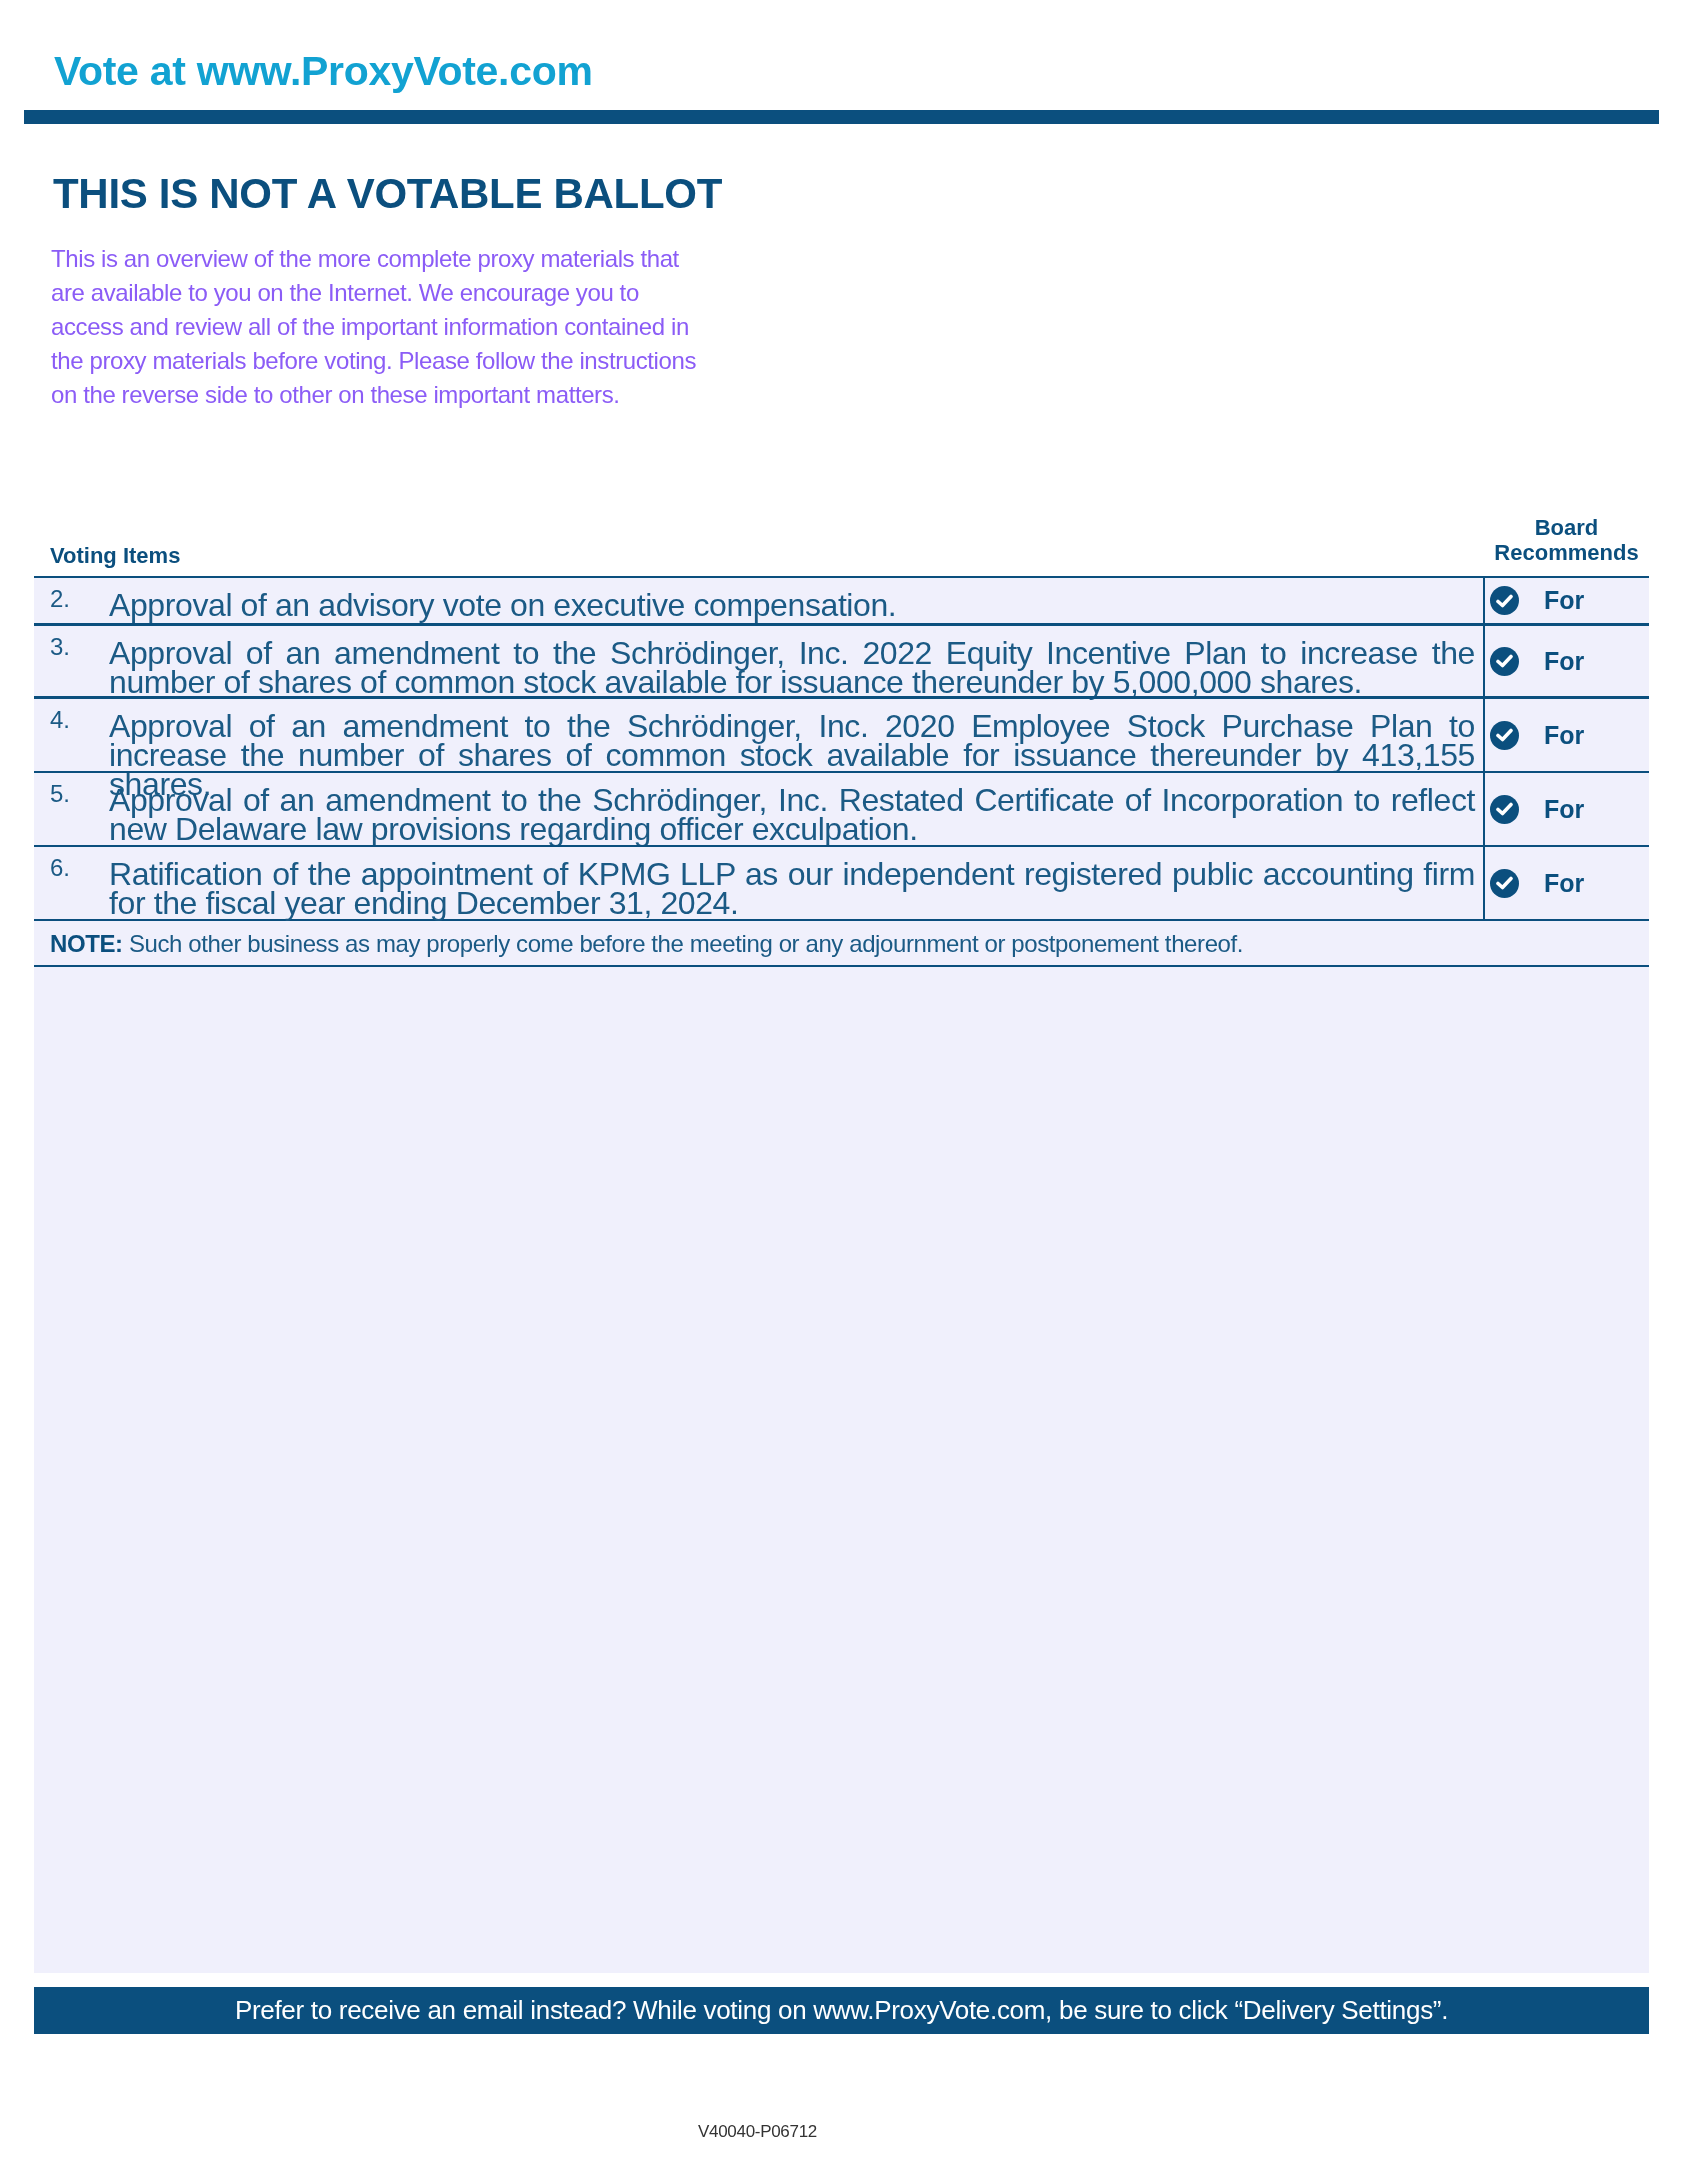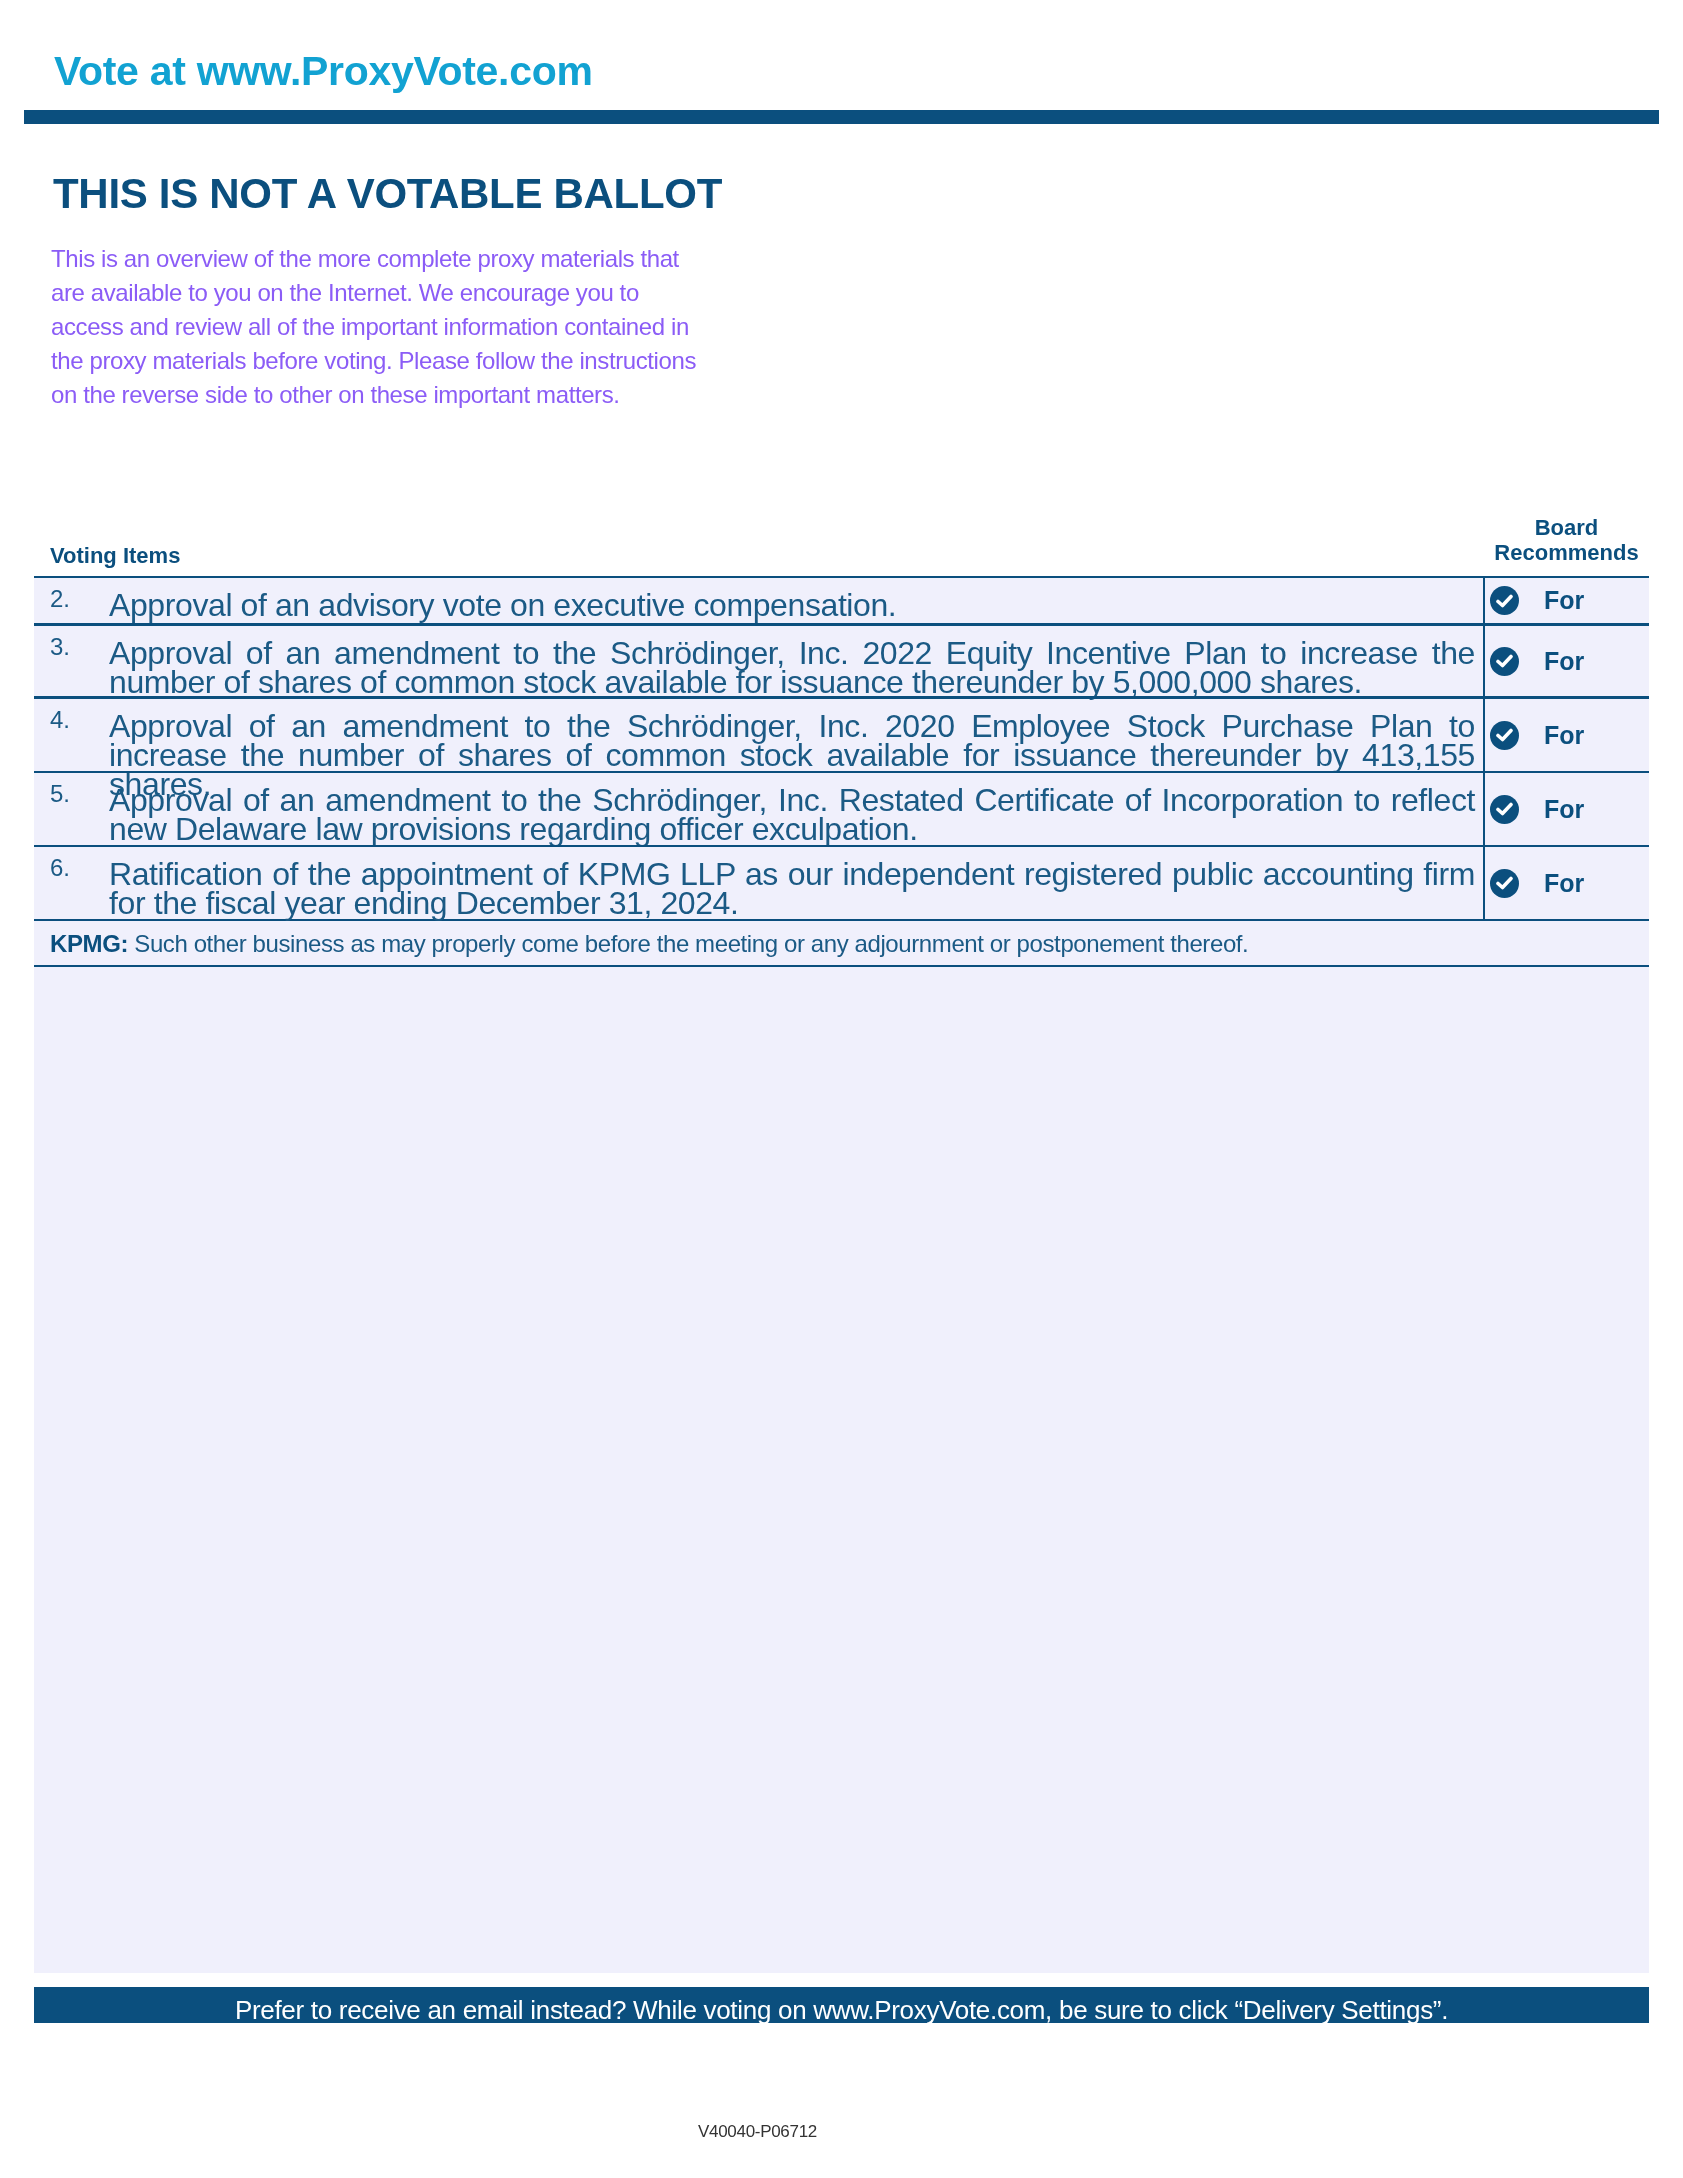--- a/index.html
+++ b/index.html
@@ -54,21 +54,21 @@
     align-items:center; justify-content:center; flex:none;
   }
   .rec-label { margin-left:9px; font-size:25px; font-weight:bold; color:#0b4f7e; }
   .note-row {
     border-top:2px solid #0b4f7e; border-bottom:2px solid #0b4f7e;
     height:48px; box-sizing:border-box; padding:8px 0 0 16px; font-size:24px;
     line-height:29px; white-space:nowrap; letter-spacing:-0.4px;
   }
   .note-row b { color:#0b4f7e; }
   #footer-banner {
-    left:34px; top:1987px; width:1615px; height:36px; background:#0b4f7e; color:#ffffff;
+    left:34px; top:1987px; width:1615px; height:47px; background:#0b4f7e; color:#ffffff;
     text-align:center; font-size:26px; line-height:47px; white-space:nowrap; letter-spacing:-0.3px;
   }
   #doc-code {
     left:594px; top:2122px; width:327px; text-align:center; font-size:17px;
     color:#333333; letter-spacing:-0.3px;
   }
 </style>
 </head>
 <body>
 
@@ -157,19 +157,19 @@
     <div class="cell-rec">
       <span class="check">
           <svg width="17" height="14" viewBox="0 0 17 14">
             <path d="M2 7.5 L6.5 11.5 L15 2.5" fill="none" stroke="#fff" stroke-width="3.6" stroke-linecap="round" stroke-linejoin="round"></path>
           </svg>
         </span>
       <span class="rec-label">For</span>
     </div>
   </div>
   <div class="note-row">
-    <b>KPMG:</b><span> Such other business as may properly come before the meeting or any adjournment or postponement thereof.</span>
+    <b>NOTE:</b><span> Such other business as may properly come before the meeting or any adjournment or postponement thereof.</span>
   </div>
 </div>
 
 <div id="footer-banner" class="abs">Prefer to receive an email instead? While voting on www.ProxyVote.com, be sure to click “Delivery Settings”.</div>
 <div id="doc-code" class="abs">V40040-P06712</div>
 
 
 </body></html>

